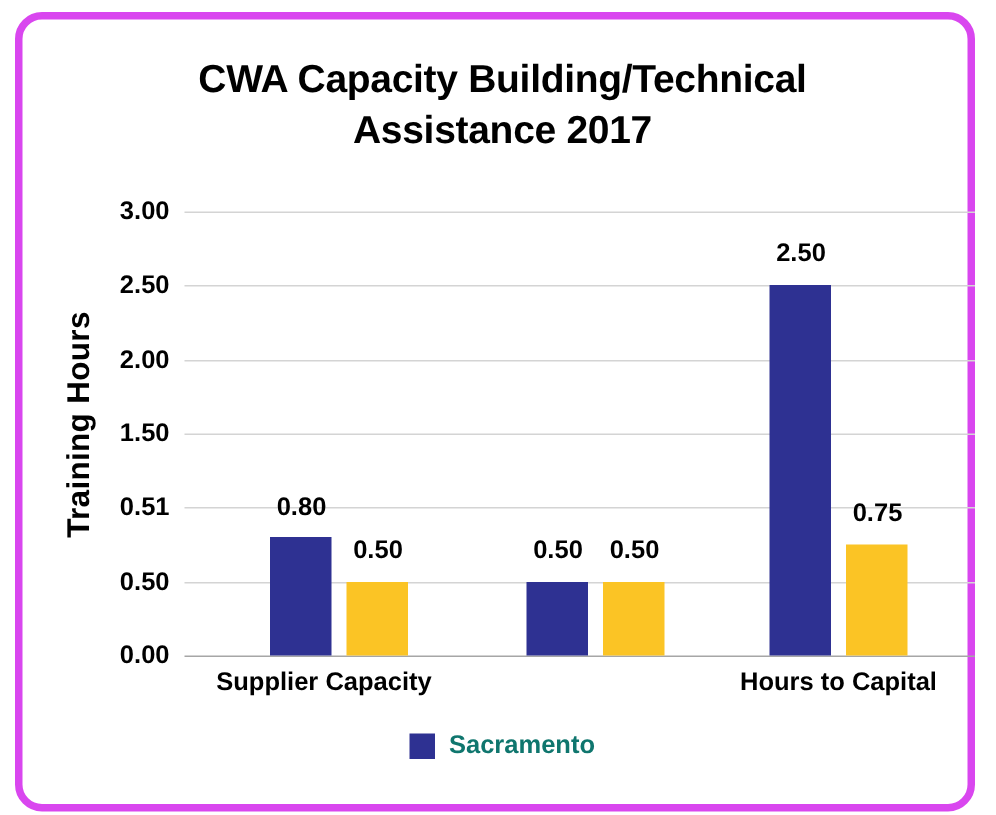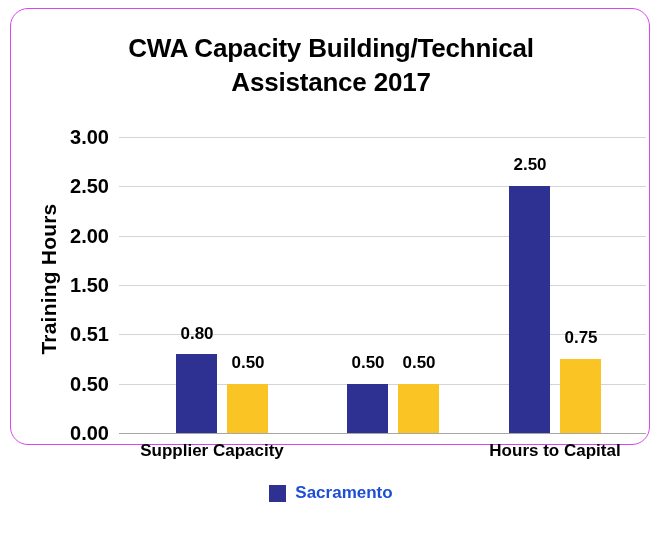--- a/index.html
+++ b/index.html
@@ -11,22 +11,22 @@
     width: 664px;
     height: 543px;
     font-family: "Liberation Sans", sans-serif;
     overflow: hidden;
   }
   .chart-frame {
     position: absolute;
     left: 10px;
     top: 8px;
     width: 640px;
-    height: 437px;
-    border: 1px solid #d946ef;
+    height: 533px;
+    border: 5px solid #d946ef;
     border-radius: 18px;
     box-sizing: border-box;
     background: #ffffff;
   }
   .chart-title {
     position: absolute;
     left: 60px;
     top: 22px;
     width: 520px;
     text-align: center;
@@ -61,21 +61,21 @@
     left: 108px;
     width: 527px;
     height: 1px;
     background: #a6a6a6;
   }
   .ytick {
     position: absolute;
     left: 40px;
     width: 58px;
     text-align: right;
-    font-size: 20px;
+    font-size: 17px;
     font-weight: bold;
     color: #000000;
     transform: translateY(-50%);
   }
   .bar {
     position: absolute;
     bottom: 0;
   }
   .bar-sac { background: #2e3192; }
   .bar-la  { background: #fbc425; }
@@ -111,21 +111,21 @@
     gap: 9px;
   }
   .legend-swatch {
     width: 17px;
     height: 17px;
     display: inline-block;
   }
   .legend-text {
     font-size: 17px;
     font-weight: bold;
-    color: #1d4ed8;
+    color: #0f766e;
   }
   .plot-area { position: absolute; left: 0; top: 0; width: 640px; height: 523px; }
 </style>
 </head>
 <body>
 
 <div class="chart-frame">
 
   <div class="chart-title">
     <div>CWA Capacity Building/Technical</div>

